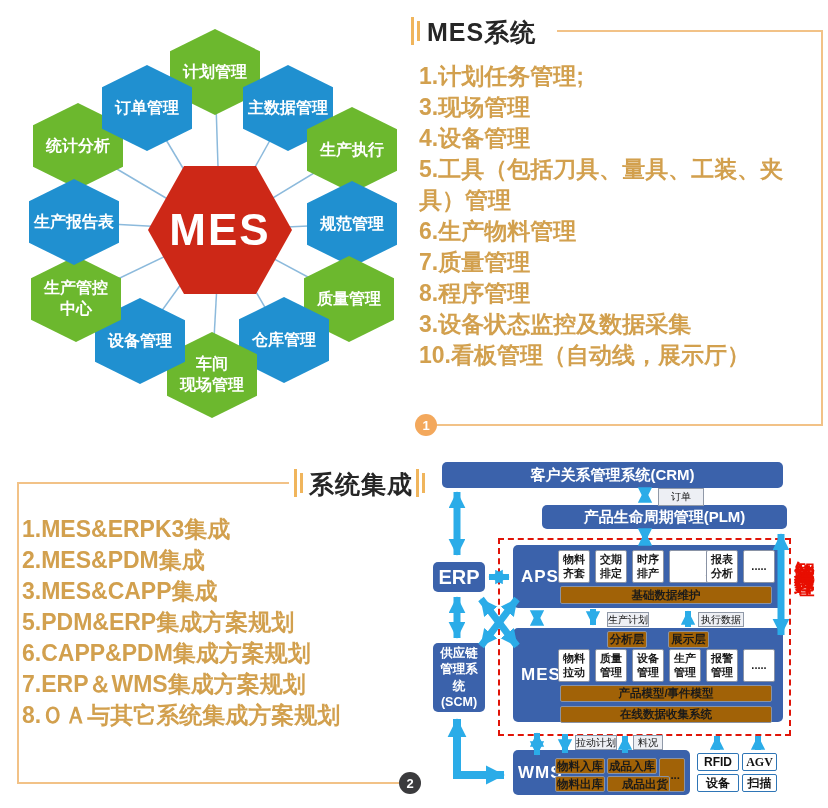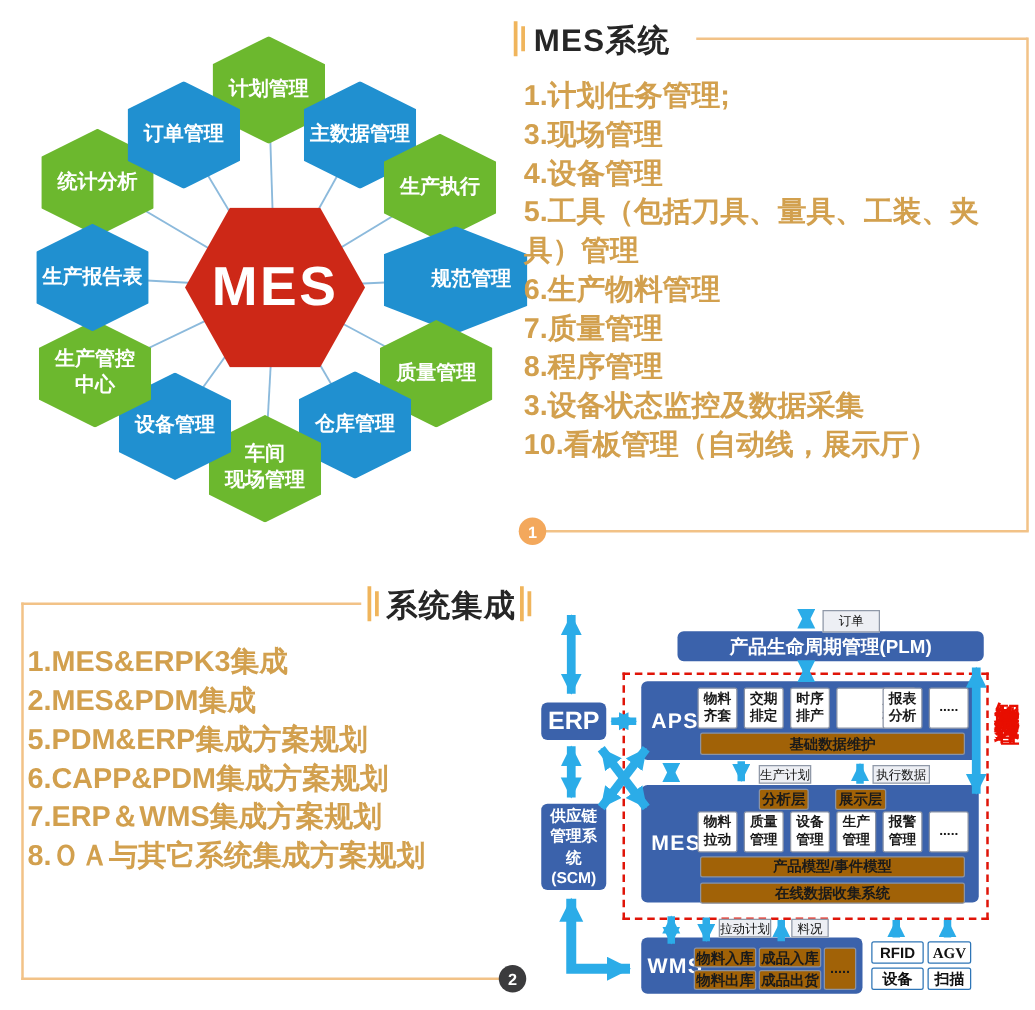--- a/index.html
+++ b/index.html
@@ -82,21 +82,21 @@
       <line x1="220" y1="230" x2="140" y2="341" stroke="#8CBADC" stroke-width="1.5"></line>
       <line x1="220" y1="230" x2="76" y2="299" stroke="#8CBADC" stroke-width="1.5"></line>
       <line x1="220" y1="230" x2="74" y2="222" stroke="#8CBADC" stroke-width="1.5"></line>
       <line x1="220" y1="230" x2="78" y2="146" stroke="#8CBADC" stroke-width="1.5"></line>
       <line x1="220" y1="230" x2="147" y2="108" stroke="#8CBADC" stroke-width="1.5"></line>
     </svg>
 
 <div class="hex green" style="left: 170px; top: 29px; width: 90px; height: 86px;">计划管理</div>
     <div class="hex blue" style="left: 243px; top: 65px; width: 90px; height: 86px;">主数据管理</div>
     <div class="hex green" style="left: 307px; top: 107px; width: 90px; height: 86px;">生产执行</div>
-    <div class="hex blue" style="left: 307px; top: 181px; width: 90px; height: 86px; padding-left: 25px;">规范管理</div>
+    <div class="hex blue" style="left: 307px; top: 181px; width: 90px; height: 86px;">规范管理</div>
     <div class="hex green" style="left: 304px; top: 256px; width: 90px; height: 86px;">质量管理</div>
     <div class="hex blue" style="left: 239px; top: 297px; width: 90px; height: 86px;">仓库管理</div>
     <div class="hex green" style="left: 167px; top: 332px; width: 90px; height: 86px;">车间
 现场管理</div>
     <div class="hex blue" style="left: 95px; top: 298px; width: 90px; height: 86px;">设备管理</div>
     <div class="hex green" style="left: 31px; top: 256px; width: 90px; height: 86px;">生产管控
 中心</div>
     <div class="hex green" style="left: 33px; top: 103px; width: 90px; height: 86px;">统计分析</div>
     <div class="hex blue" style="left: 29px; top: 179px; width: 90px; height: 86px;">生产报告表</div>
     <div class="hex blue" style="left: 102px; top: 65px; width: 90px; height: 86px;">订单管理</div>
@@ -129,32 +129,34 @@
   <span class="tick" style="left:294px;top:469px;height:28px;"></span>
   <span class="tick" style="left:300px;top:473px;height:20px;"></span>
   <div class="panel-title" style="left:309px;top:468px;">系统集成</div>
   <span class="tick" style="left:416px;top:469px;height:28px;"></span>
   <span class="tick" style="left:422px;top:473px;height:20px;"></span>
   <div class="gold-line" style="left:17px;top:482px;width:2px;height:302px;"></div>
   <div class="gold-line" style="left:17px;top:782px;width:385px;height:2px;"></div>
   <div id="integration-list" class="gold-list" style="left:22px;top:514px;width:390px;">
       <div>1.MES&amp;ERPK3集成</div>
       <div>2.MES&amp;PDM集成</div>
+      <div>3.MES&amp;CAPP集成</div>
       <div>5.PDM&amp;ERP集成方案规划</div>
       <div>6.CAPP&amp;PDM集成方案规划</div>
       <div>7.ERP＆WMS集成方案规划</div>
       <div>8.ＯＡ与其它系统集成方案规划</div>
     </div>
   <div class="badge" id="badge-2" style="left:399px;top:772px;">2</div>
 </div>
 
 <div id="arch">
 
   <div class="dashed" style="left:68px;top:83px;width:289px;height:194px;"></div>
 
+  <div class="bluebox bar" style="left:12px;top:7px;width:341px;height:26px;">客户关系管理系统(CRM)</div>
   <div class="bluebox bar" style="left:112px;top:50px;width:245px;height:24px;">产品生命周期管理(PLM)</div>
   <div class="bluebox bar" style="left:3px;top:107px;width:52px;height:30px;font-size:20px;">ERP</div>
   <div class="bluebox" style="left:83px;top:90px;width:270px;height:63px;">
     <span class="boxlabel">APS</span>
   </div>
   <div class="bluebox" style="left:83px;top:173px;width:270px;height:94px;">
     <span class="boxlabel">MES</span>
   </div>
   <div class="bluebox" style="left:3px;top:188px;width:52px;height:69px;">
     <span class="scmtext">供应链
@@ -223,18 +225,18 @@
     <div class="cell" style="left: 202px; top: 194px; width: 30px; height: 31px;">设备
 管理</div>
     <div class="cell" style="left: 239px; top: 194px; width: 30px; height: 31px;">生产
 管理</div>
     <div class="cell" style="left: 276px; top: 194px; width: 30px; height: 31px;">报警
 管理</div>
     <div class="cell" style="left: 313px; top: 194px; width: 30px; height: 31px;">.....</div>
     <div class="wcell" style="left: 125px; top: 303px; width: 48px; height: 14px;">物料入库</div>
     <div class="wcell" style="left: 177px; top: 303px; width: 48px; height: 14px;">成品入库</div>
     <div class="wcell" style="left: 125px; top: 321px; width: 48px; height: 14px;">物料出库</div>
-    <div class="wcell" style="left: 177px; top: 321px; width: 48px; height: 14px;">成品出货</div>
+    <div class="wcell" style="left: 177px; top: 321px; width: 48px; height: 14px; padding-left: 13px;">成品出货</div>
     <div class="dev" style="left: 267px; top: 298px; width: 40px; height: 16px;">RFID</div>
     <div class="dev" style="left: 312px; top: 298px; width: 33px; height: 16px; font-family: Liberation Serif, serif;">AGV</div>
     <div class="dev" style="left: 267px; top: 319px; width: 40px; height: 16px;">设备</div>
     <div class="dev" style="left: 312px; top: 319px; width: 33px; height: 16px;">扫描</div>
   </div>
 
 </body></html>

